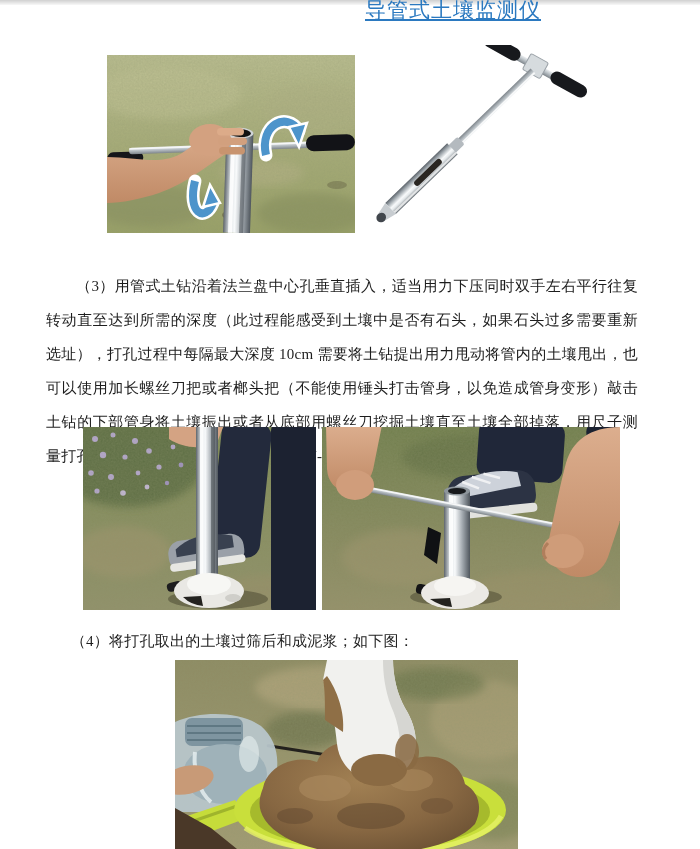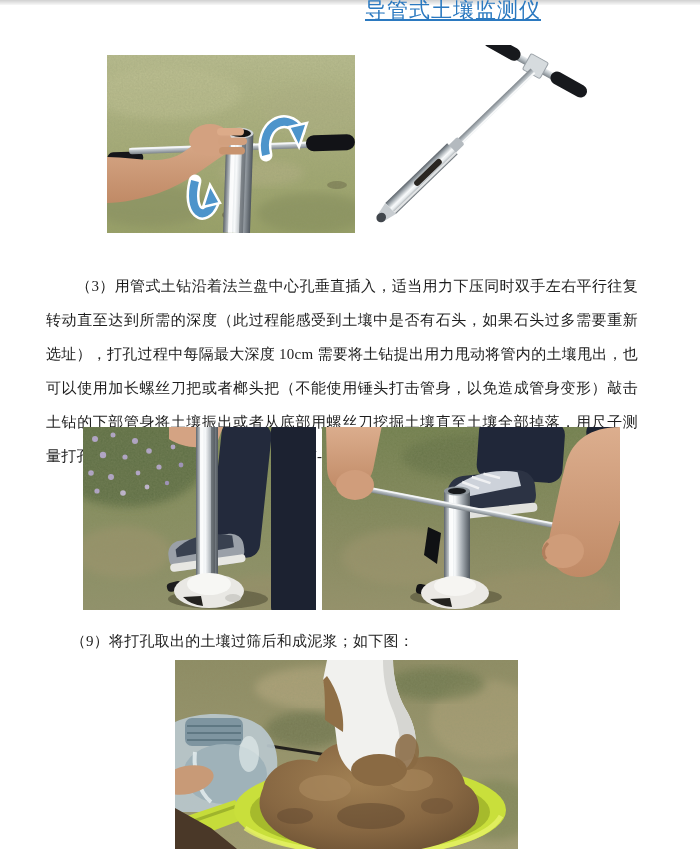--- a/index.html
+++ b/index.html
@@ -251,21 +251,21 @@
       </g>
       <g>
         <rect x="94" y="158" width="19" height="10" rx="4" fill="#141416" transform="rotate(12 103 163)"></rect>
         <ellipse cx="133" cy="166" rx="34" ry="16" fill="#ebe9e5"></ellipse>
         <ellipse cx="133" cy="159" rx="21" ry="10" fill="#f6f5f2"></ellipse>
         <path d="M108,172 q10,7 22,8 l-2,-9 Z" fill="#23221f"></path>
       </g>
     </svg>
   </div>
 
-  <div class="para para-4">（9）将打孔取出的土壤过筛后和成泥浆；如下图：</div>
+  <div class="para para-4">（4）将打孔取出的土壤过筛后和成泥浆；如下图：</div>
 
   <div class="fig" id="fig5">
     <svg viewBox="0 0 343 189" preserveAspectRatio="none">
       <defs>
         <linearGradient id="p5bg" x1="0" y1="0" x2="0" y2="1">
           <stop offset="0" stop-color="#8e8a62"></stop>
             <stop offset="1" stop-color="#a49c74"></stop>
         </linearGradient>
       </defs>
       <rect width="343" height="189" fill="url(#p5bg)"></rect>

